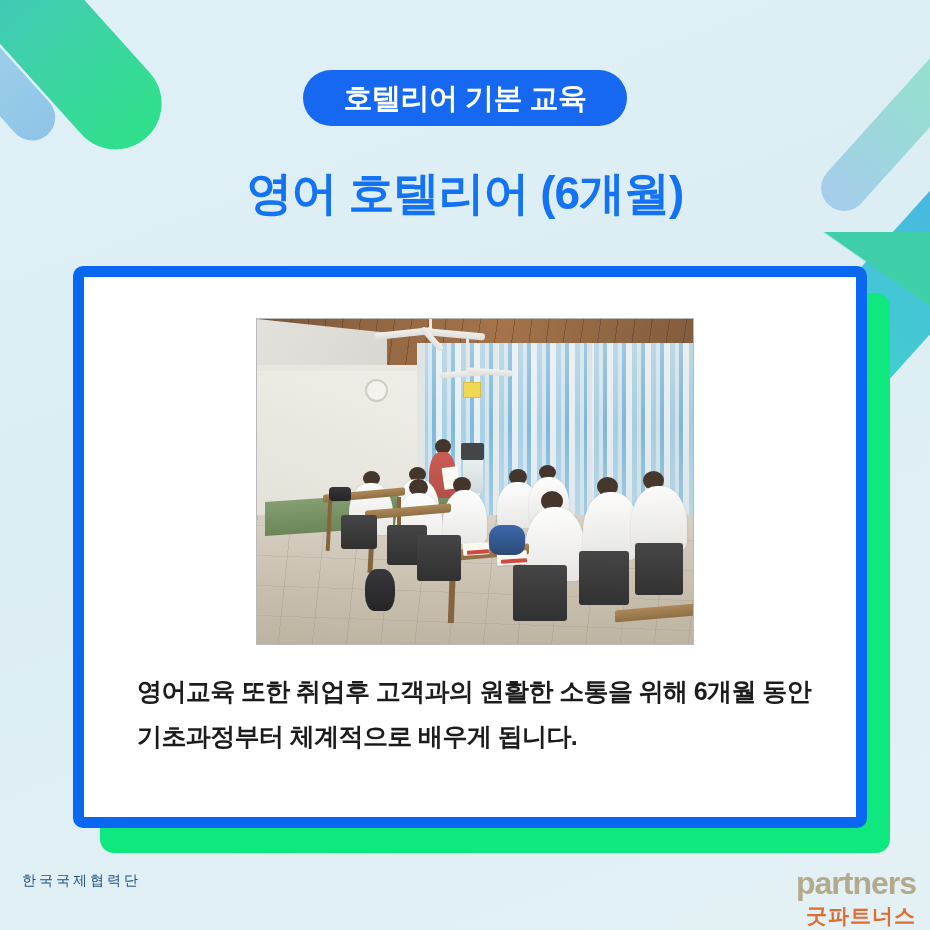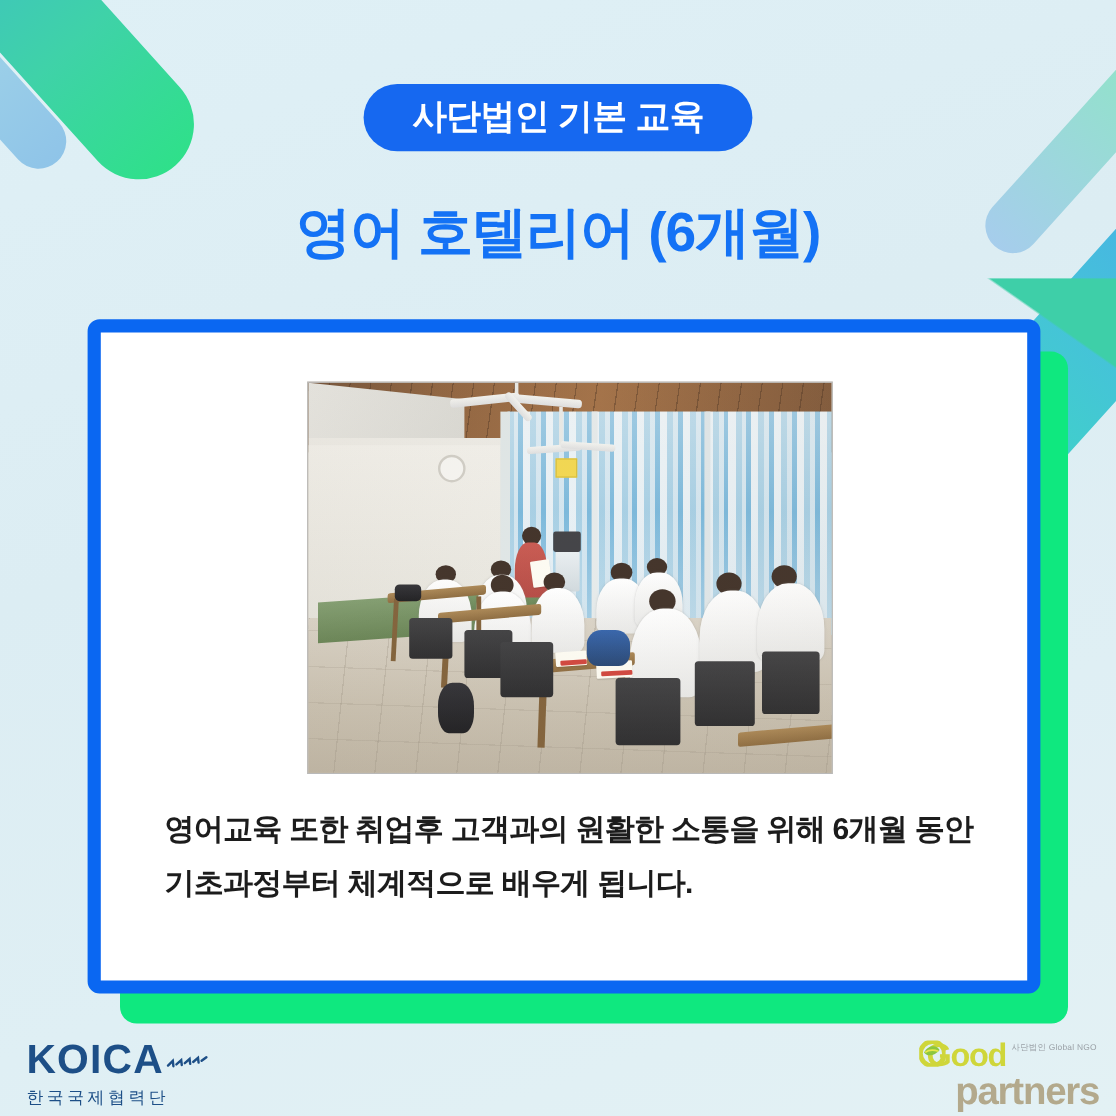--- a/index.html
+++ b/index.html
@@ -403,21 +403,21 @@
 <div id="card-page">
 
   <div class="deco-bar deco-tl-big"></div>
   <div class="deco-bar deco-tl-small"></div>
   <div class="deco-bar deco-tr-big"></div>
   <div class="deco-bar deco-tr-small"></div>
   <div class="deco-br-wedge"></div>
 
   <div id="header-area">
     <div id="badge">
-      <span id="badge-label">사단법인 기본 교육</span>
+      <span id="badge-label">호텔리어 기본 교육</span>
     </div>
     <div id="main-title">영어 호텔리어 (6개월)</div>
   </div>
 
   <div id="green-panel"></div>
 
   <div id="content-card">
 
     <div id="photo-frame">
 
@@ -513,46 +513,21 @@
       <div class="ph ph-bag-blue" style="left:232px; top:206px; width:36px; height:30px;"></div>
       <div class="ph ph-bag" style="left:72px; top:168px; width:22px; height:14px; border-radius:4px;"></div>
 
       <div class="ph ph-blur"></div>
     </div>
 
     <div id="caption">영어교육 또한 취업후 고객과의 원활한 소통을 위해 6개월 동안 기초과정부터 체계적으로 배우게 됩니다.</div>
   </div>
 
   <div id="koica-logo">
-    <div>
-      <span id="koica-wordmark">KOICA</span>
-      <span id="koica-swoosh">
-        <svg width="38" height="16" viewBox="0 0 38 16">
-          <g fill="none" stroke="#1d4f87" stroke-width="2" stroke-linecap="round">
-            <path d="M3 10 L7 6 L7.5 10.5"></path>
-            <path d="M10 9 L14 5.5 L14.5 9.5"></path>
-            <path d="M17 8 L21 4.5 L21.5 8.5"></path>
-            <path d="M24 7 L28 3.5 L28.5 7.5"></path>
-            <path d="M31 6 L35 3"></path>
-          </g>
-        </svg>
-      </span>
-    </div>
     <div id="koica-sub">한국국제협력단</div>
   </div>
 
   <div id="gp-logo">
-    <div id="gp-good-row">
-      <span id="gp-leaf">
-        <svg width="22" height="22" viewBox="0 0 22 22">
-          <circle cx="11" cy="11" r="10" fill="none" stroke="#cfd63a" stroke-width="4"></circle>
-          <path d="M4 10 C8 3, 15 4, 17 8 C13 13, 7 14, 4 10 Z" fill="#8cc63f"></path>
-          <path d="M5 10 C9 7, 13 8, 16 9" fill="none" stroke="#e8e84a" stroke-width="1.3"></path>
-        </svg>
-      </span>
-      <span id="gp-good">Good</span>
-      <span id="gp-tagline">사단법인 Global NGO</span>
-    </div>
     <div id="gp-partners">partners</div>
     <div id="gp-korean">굿파트너스</div>
   </div>
 
 </div>
 
 </body></html>

